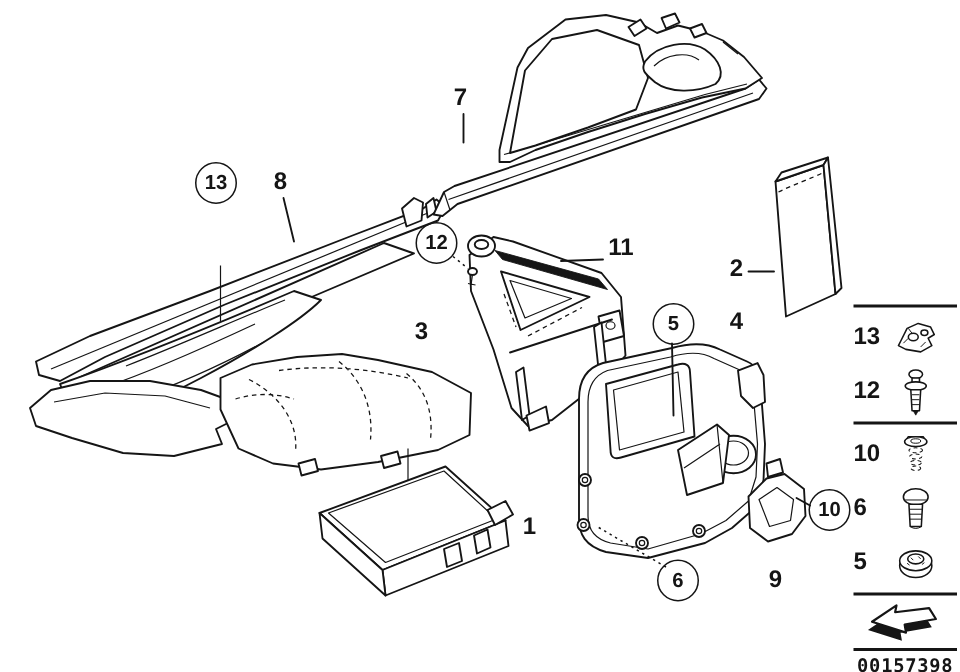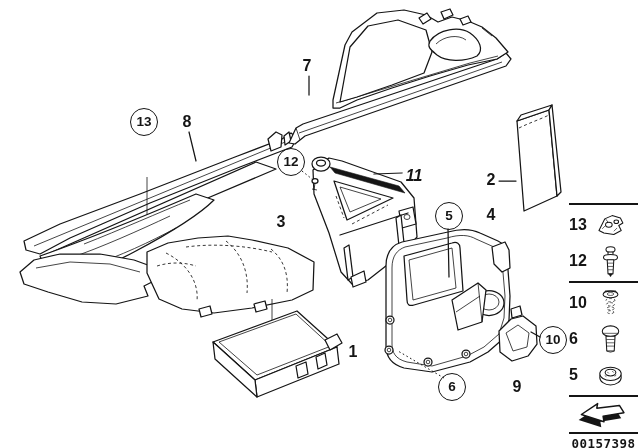--- a/index.html
+++ b/index.html
@@ -193,21 +193,21 @@
       <ellipse class="fw" cx="315" cy="181" rx="3" ry="2.3"></ellipse>
       <path class="thin" d="M315,183 L314,190 M312,189 L317,190"></path>
     </g>
   </svg>
 
   <div>
       <div class="callout" style="left: 307px; top: 66px;">7</div>
       <div class="callout circled" style="left: 144px; top: 122px;">13</div>
       <div class="callout" style="left: 187px; top: 122px;">8</div>
       <div class="callout circled" style="left: 291px; top: 162px;">12</div>
-      <div class="callout" style="left: 414px; top: 176px; font-style: italic;">11</div>
+      <div class="callout" style="left: 414px; top: 166px;">11</div>
       <div class="callout" style="left: 491px; top: 180px;">2</div>
       <div class="callout circled" style="left: 449px; top: 216px;">5</div>
       <div class="callout" style="left: 491px; top: 215px;">4</div>
       <div class="callout" style="left: 281px; top: 222px;">3</div>
       <div class="callout" style="left: 353px; top: 352px;">1</div>
       <div class="callout circled" style="left: 553px; top: 340px;">10</div>
       <div class="callout circled" style="left: 452px; top: 387px;">6</div>
       <div class="callout" style="left: 517px; top: 387px;">9</div>
     </div>
 

